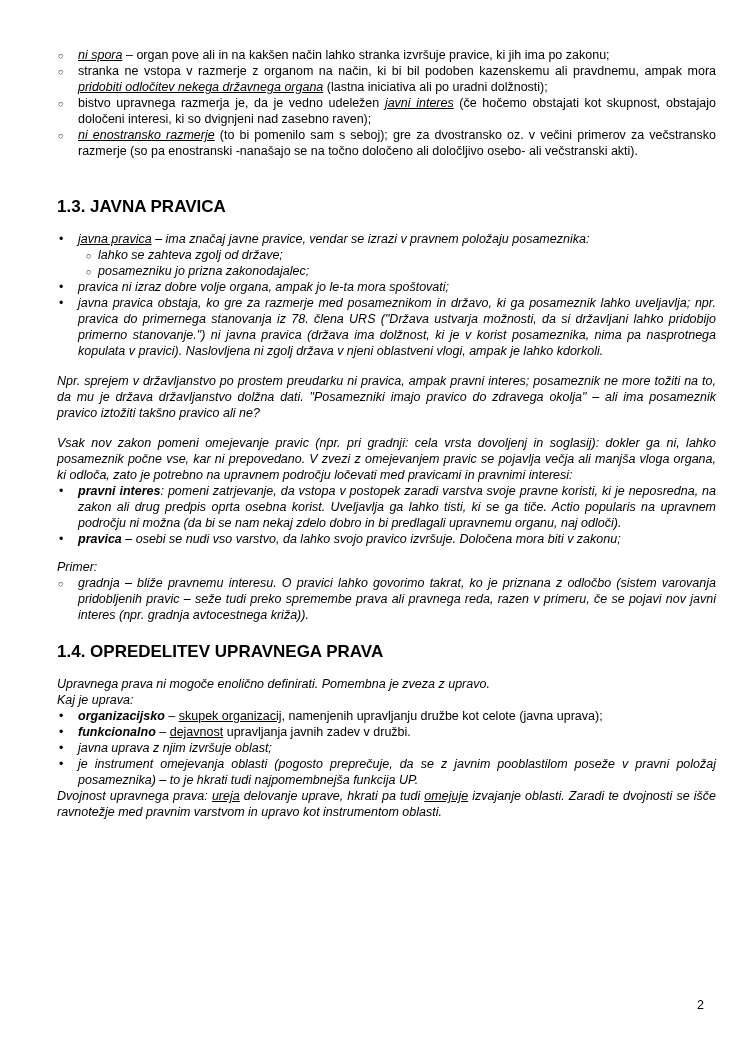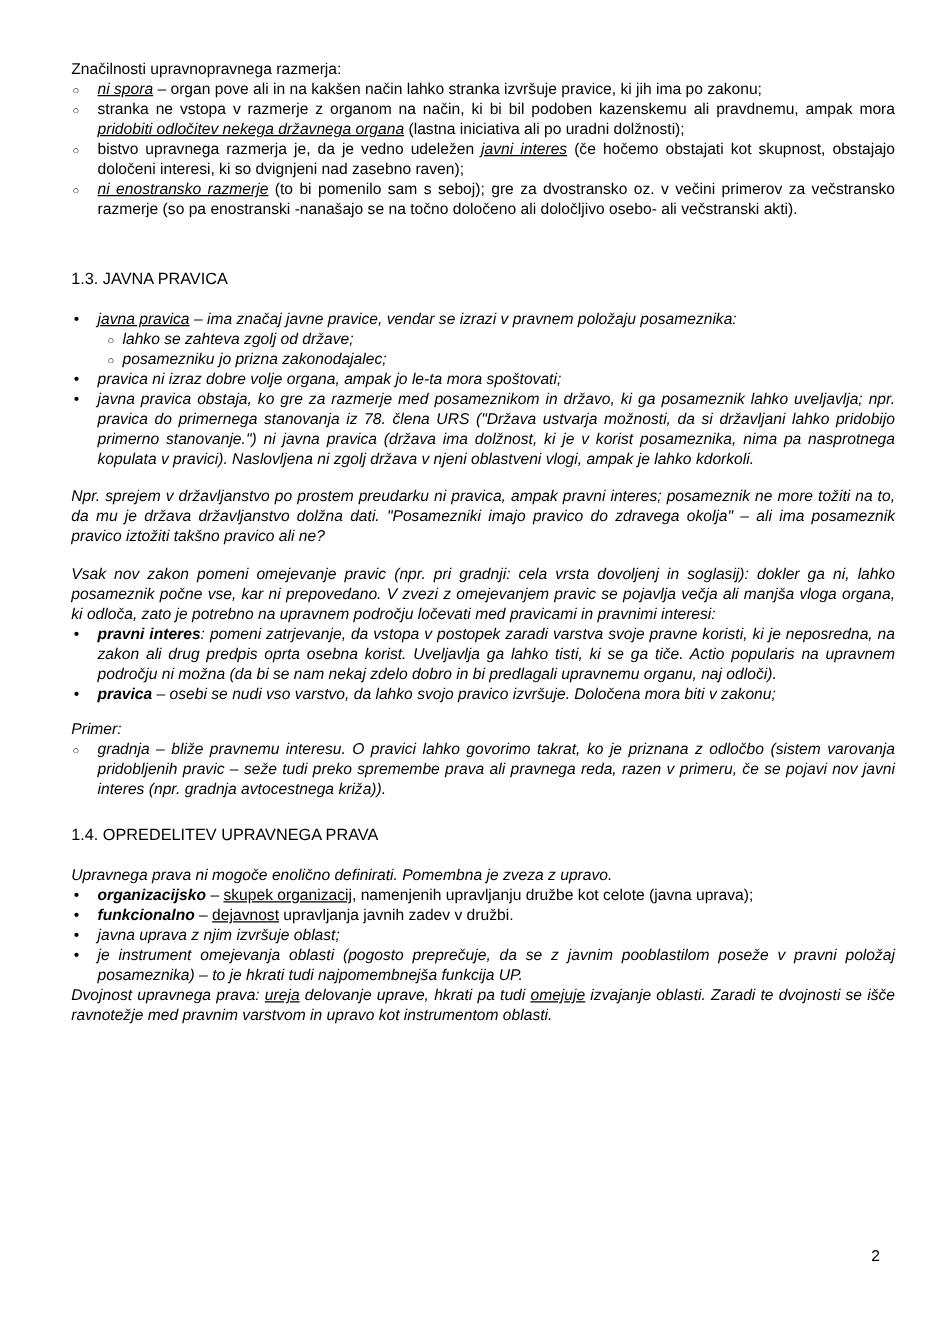--- a/index.html
+++ b/index.html
@@ -20,37 +20,36 @@
     content:"○";position:absolute;left:1px;top:1px;
     font-size:9px;font-style:normal;font-weight:normal;text-decoration:none;
   }
   li.d::before{
     content:"•";position:absolute;left:2px;top:0;
     font-style:normal;font-weight:normal;text-decoration:none;
   }
   li.sub{margin-left:28px;padding-left:13px;}
   .it{font-style:italic;}
   .jt{text-align:justify;}
-  .h{font-weight:normal;font-size:13px;}
+  .h{font-weight:bold;font-size:17px;}
   .h13{margin-top:40px;margin-bottom:16px;}
   .h14{margin-top:21px;margin-bottom:16px;}
   .mt14{margin-top:14px;}
   .mt16{margin-top:12px;}
   .sg-u{text-decoration:underline;}
   .sg-b{font-weight:bold;}
   .sg-bi{font-weight:bold;font-style:italic;}
   .sg-iu{font-style:italic;text-decoration:underline;}
   .pagenum{position:absolute;top:997px;right:46px;font-size:12.5px;}
 </style>
 </head>
 <body>
 
 <div class="page">
 
-  <p>Značilnosti upravnopravnega razmerja:</p>
 
   <ul>
     <li class="c"><span class="sg-iu">ni spora</span><span> – organ pove ali in na kakšen način lahko stranka izvršuje pravice, ki jih ima po zakonu;</span></li>
     <li class="c"><span>stranka ne vstopa v razmerje z organom na način, ki bi bil podoben kazenskemu ali pravdnemu, ampak mora </span><span class="sg-iu">pridobiti odločitev nekega državnega organa</span><span> (lastna iniciativa ali po uradni dolžnosti);</span></li>
     <li class="c"><span>bistvo upravnega razmerja je, da je vedno udeležen </span><span class="sg-iu">javni interes</span><span> (če hočemo obstajati kot skupnost, obstajajo določeni interesi, ki so dvignjeni nad zasebno raven);</span></li>
     <li class="c"><span class="sg-iu">ni enostransko razmerje</span><span> (to bi pomenilo sam s seboj); gre za dvostransko oz. v večini primerov za večstransko razmerje (so pa enostranski -nanašajo se na točno določeno ali določljivo osebo- ali večstranski akti).</span></li>
   </ul>
 
   <h2 class="h h13">1.3. JAVNA PRAVICA</h2>
 
@@ -73,20 +72,21 @@
 
   <p class="it mt16">Primer:</p>
 
   <ul class="it">
     <li class="c"><span>gradnja – bliže pravnemu interesu. O pravici lahko govorimo takrat, ko je priznana z odločbo (sistem varovanja pridobljenih pravic – seže tudi preko spremembe prava ali pravnega reda, razen v primeru, če se pojavi nov javni interes (npr. gradnja avtocestnega križa)).</span></li>
   </ul>
 
   <h2 class="h h14">1.4. OPREDELITEV UPRAVNEGA PRAVA</h2>
 
   <p class="it">Upravnega prava ni mogoče enolično definirati. Pomembna je zveza z upravo.</p>
+  <p class="it">Kaj je uprava:</p>
 
   <ul>
     <li class="d"><span class="sg-bi">organizacijsko</span><span> – </span><span class="sg-u">skupek organizacij</span><span>, namenjenih upravljanju družbe kot celote (javna uprava);</span></li>
     <li class="d"><span class="sg-bi">funkcionalno</span><span> – </span><span class="sg-u">dejavnost</span><span> upravljanja javnih zadev v družbi.</span></li>
   </ul>
 
 
   <ul class="it">
     <li class="d"><span>javna uprava z njim izvršuje oblast;</span></li>
     <li class="d"><span>je instrument omejevanja oblasti (pogosto preprečuje, da se z javnim pooblastilom poseže v pravni položaj posameznika) – to je hkrati tudi najpomembnejša funkcija UP.</span></li>

